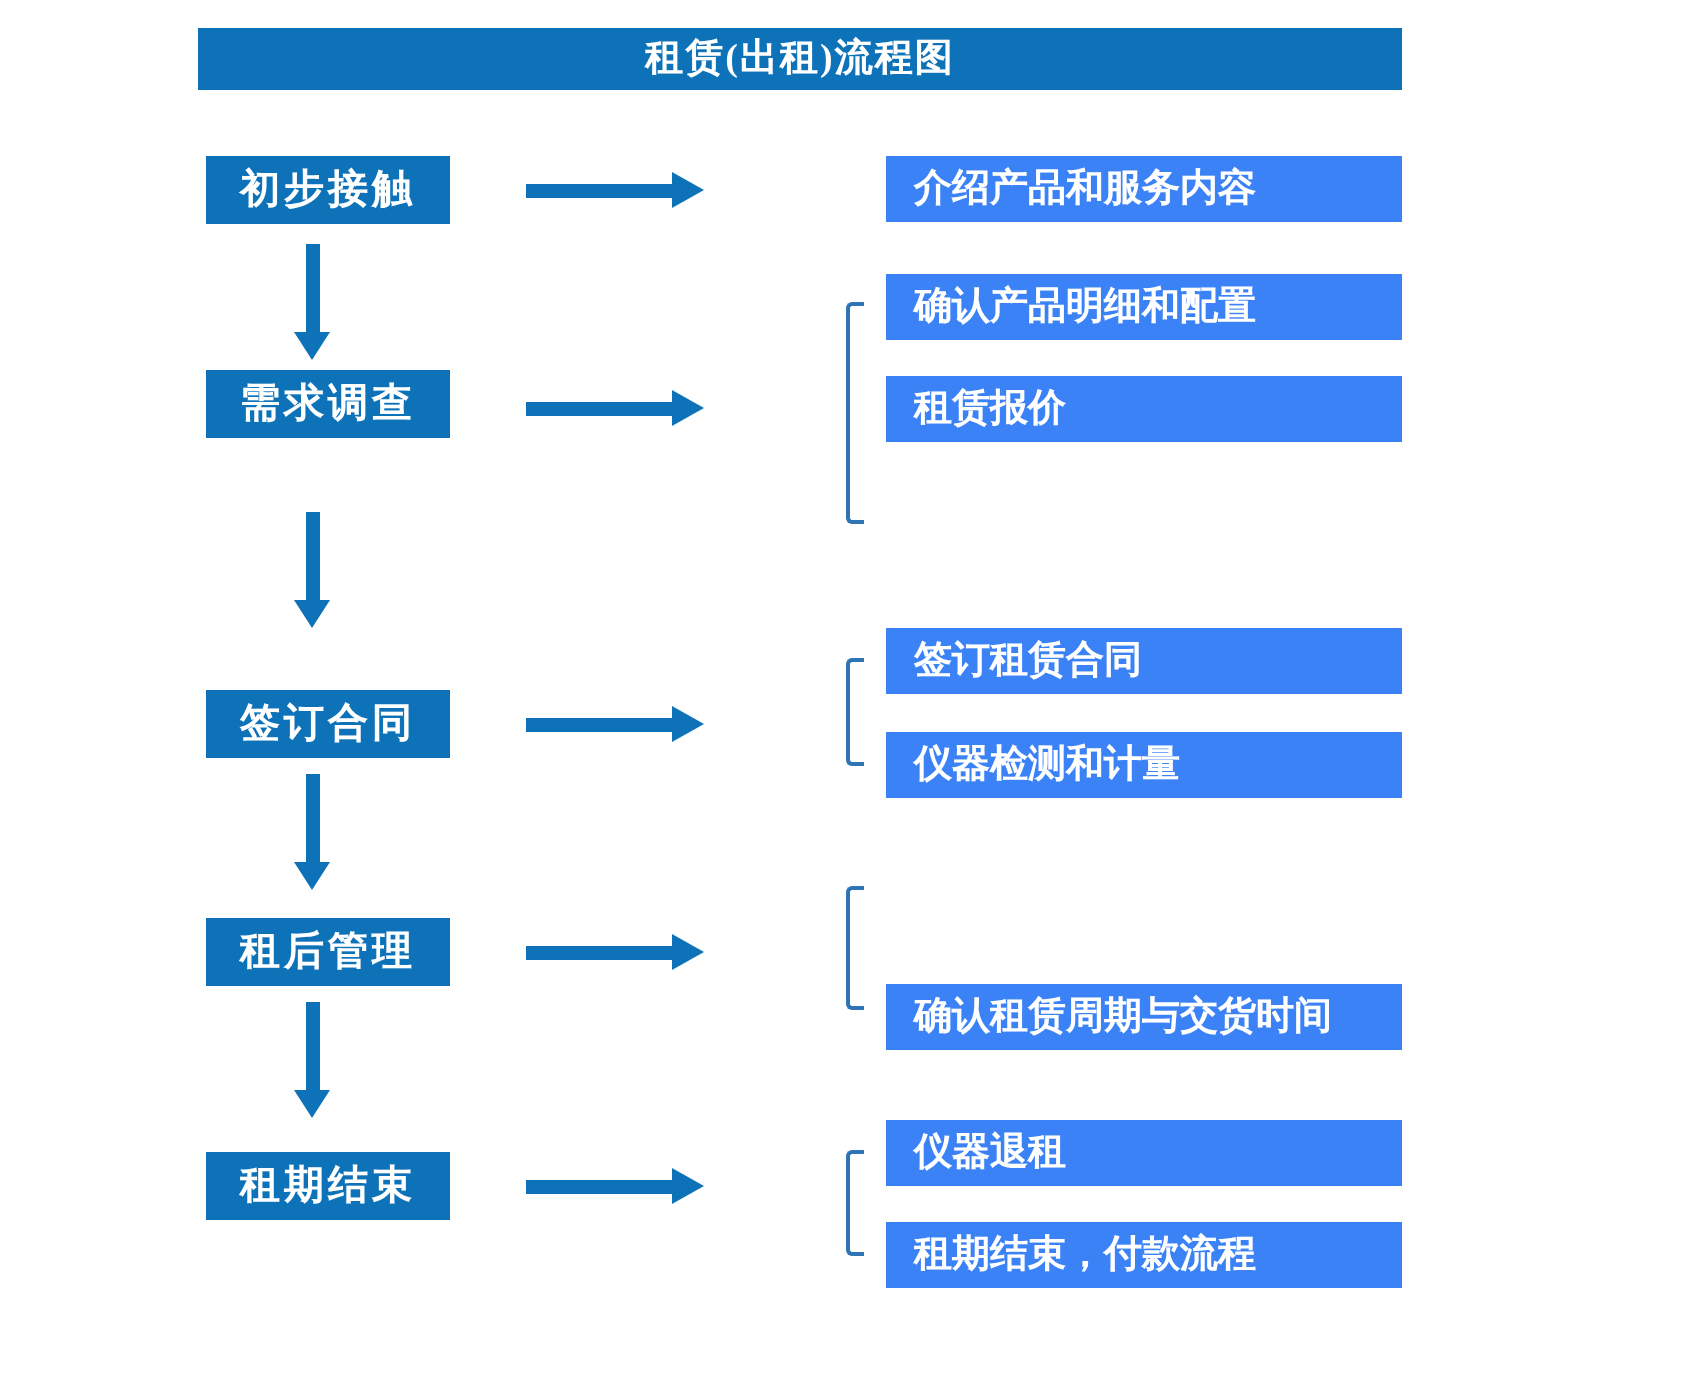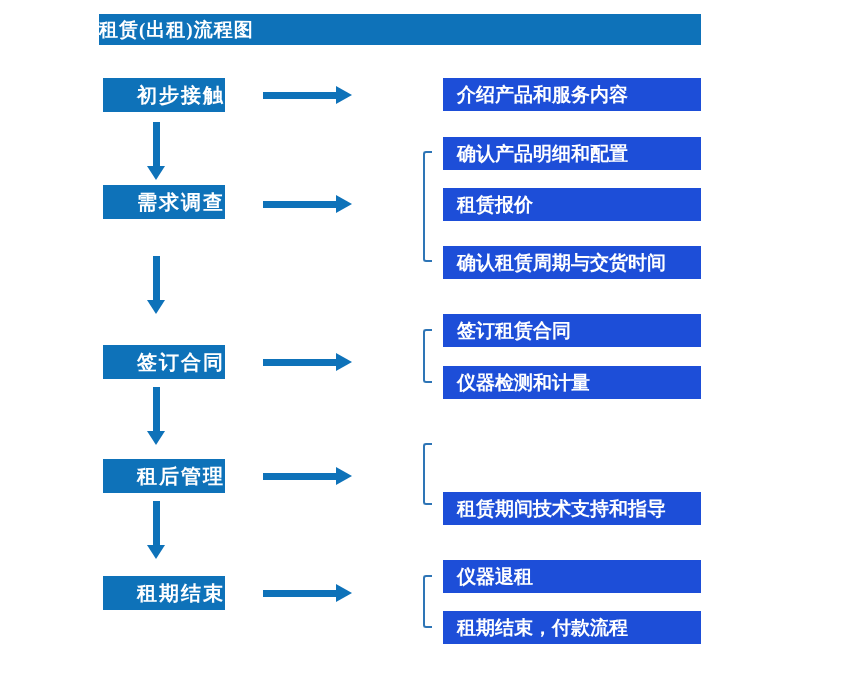--- a/index.html
+++ b/index.html
@@ -17,39 +17,40 @@
   }
   .title-bar {
     position: absolute;
     left: 99px; top: 14px;
     width: 602px; height: 31px;
     background: #0E72B9;
     color: #ffffff;
     font-weight: bold;
     font-size: 19px;
     line-height: 31px;
+    text-align: center;
     letter-spacing: 1px;
   }
   .step-box {
     position: absolute;
     left: 103px;
     width: 122px; height: 34px;
     background: #0E72B9;
     color: #ffffff;
     font-weight: bold;
     font-size: 20px;
     line-height: 34px;
-    text-align: right;
+    text-align: center;
     letter-spacing: 2px;
   }
   .detail-box {
     position: absolute;
     left: 443px;
     width: 258px; height: 33px;
-    background: #1d4ed8;
+    background: #3b82f6;
     color: #ffffff;
     font-weight: bold;
     font-size: 19px;
     line-height: 33px;
     padding-left: 14px;
     box-sizing: border-box;
     white-space: nowrap;
   }
   .arrow-right {
     position: absolute;
@@ -153,20 +154,19 @@
   </div>
 
   <div class="bracket" style="top:151px;height:111px"></div>
   <div class="bracket" style="top:329px;height:54px"></div>
   <div class="bracket" style="top:443px;height:62px"></div>
   <div class="bracket" style="top:575px;height:53px"></div>
 
   <div class="detail-box" style="top:78px">介绍产品和服务内容</div>
   <div class="detail-box" style="top:137px">确认产品明细和配置</div>
   <div class="detail-box" style="top:188px">租赁报价</div>
-  <div class="detail-box" style="top:246px">确认租赁周期与交货时间</div>
   <div class="detail-box" style="top:314px">签订租赁合同</div>
   <div class="detail-box" style="top:366px">仪器检测和计量</div>
-  <div class="detail-box" style="top:492px">租赁期间技术支持和指导</div>
+  <div class="detail-box" style="top:492px">确认租赁周期与交货时间</div>
   <div class="detail-box" style="top:560px">仪器退租</div>
   <div class="detail-box" style="top:611px">租期结束，付款流程</div>
 
 </div>
 
 </body></html>

